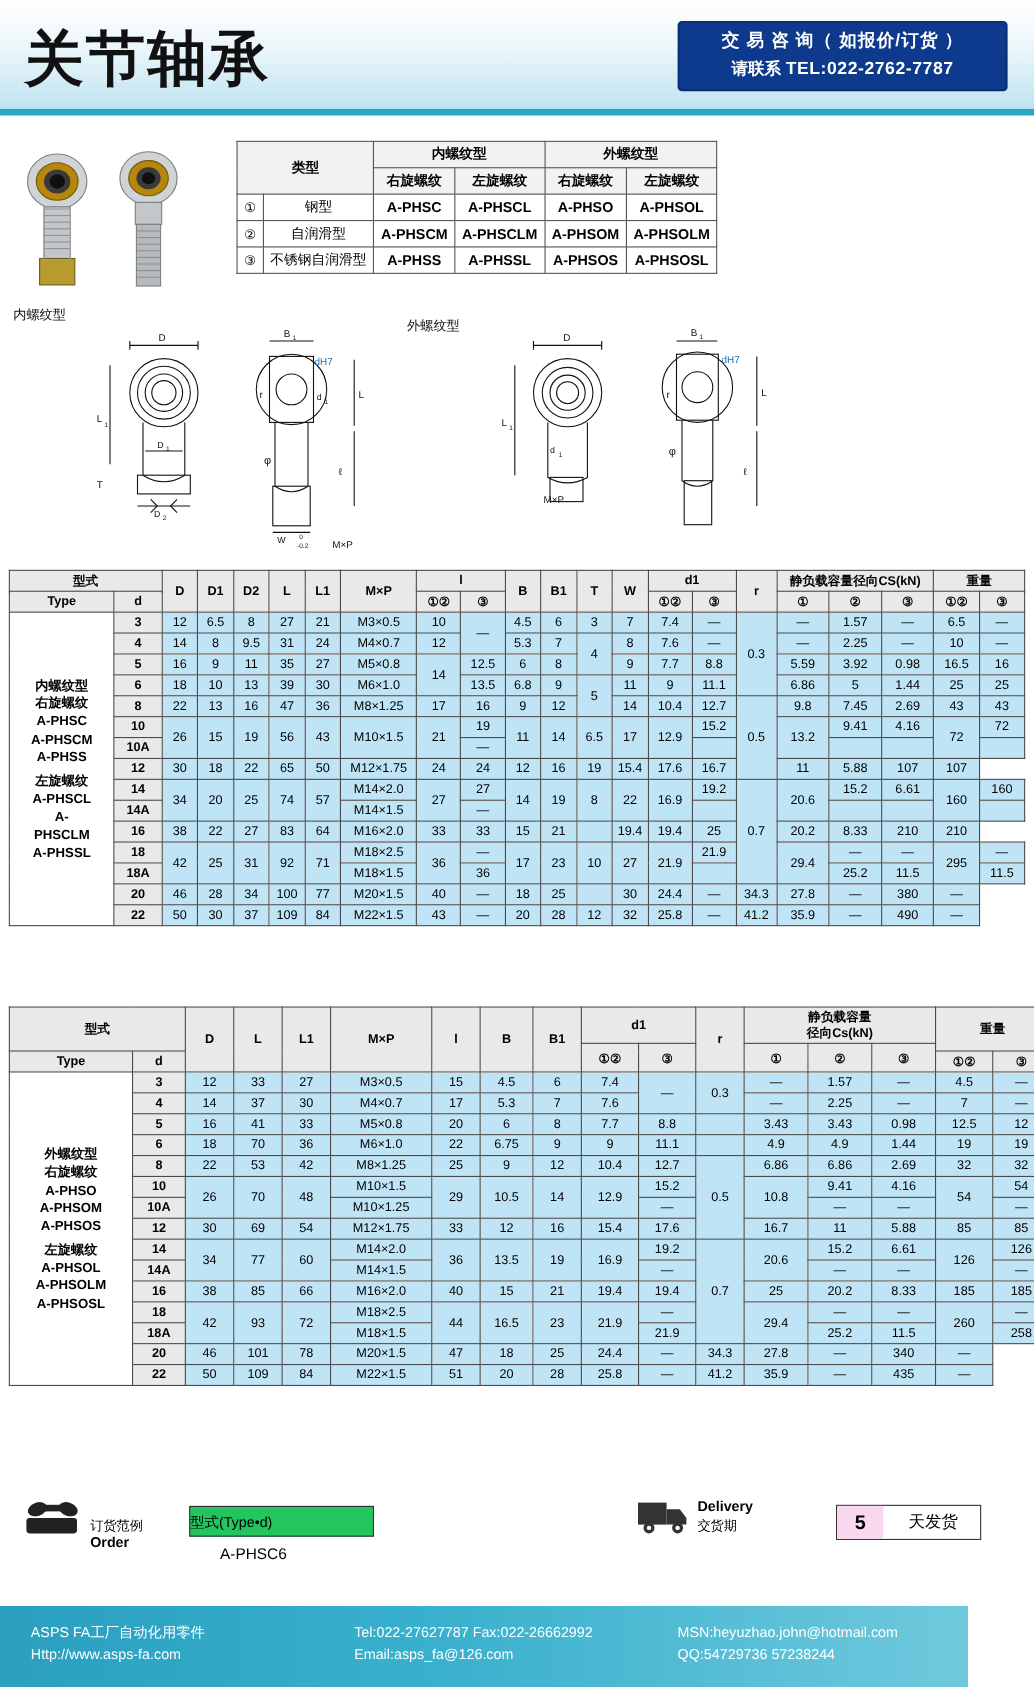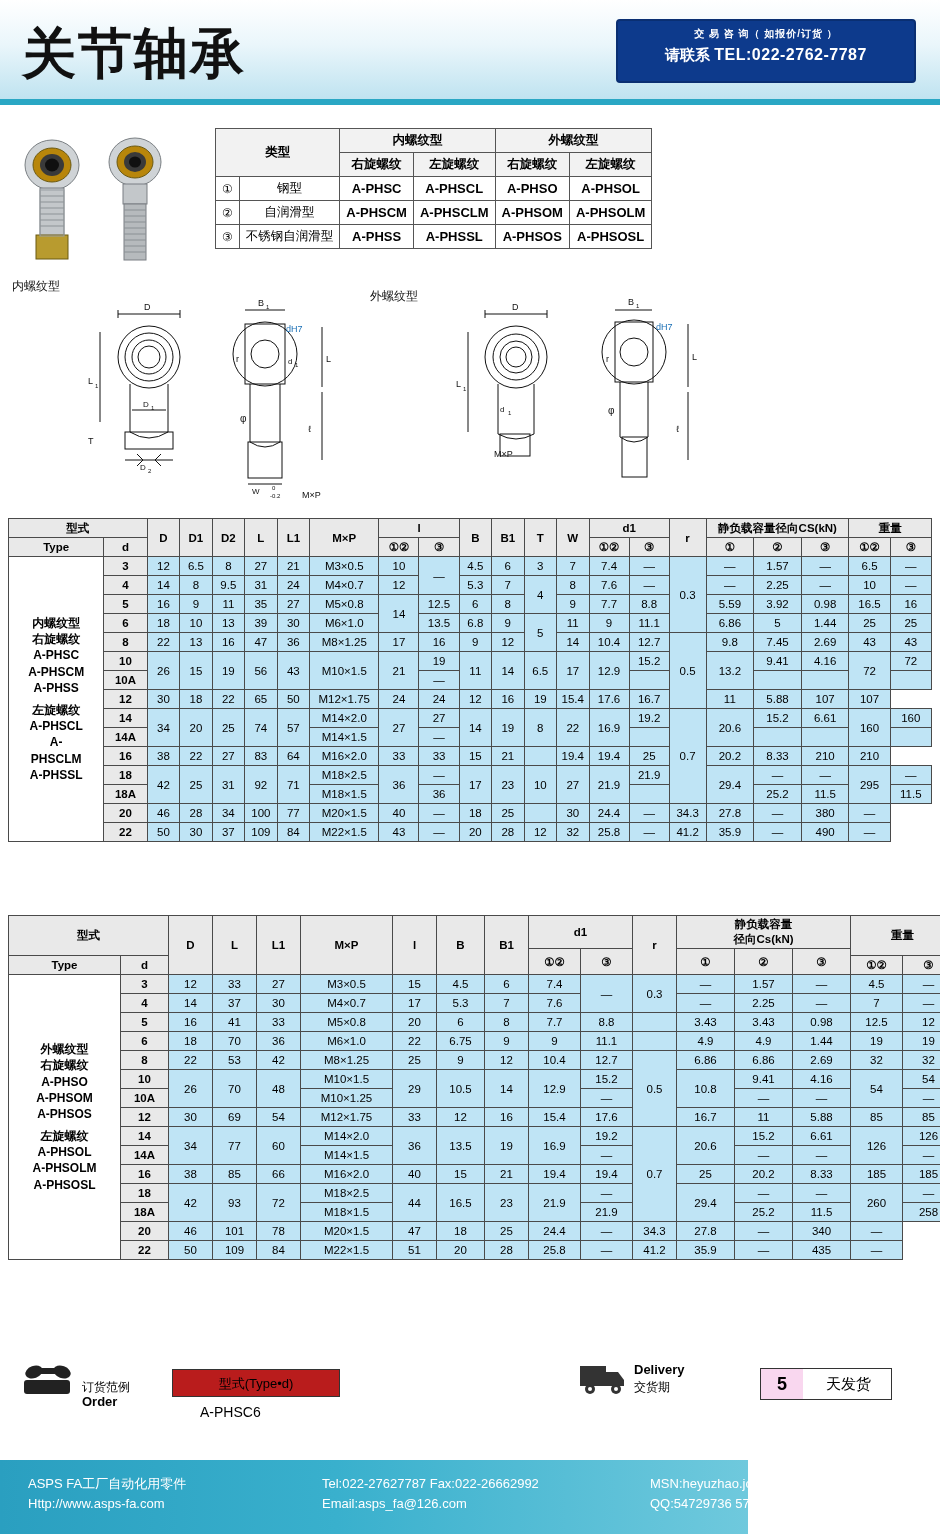--- a/index.html
+++ b/index.html
@@ -27,21 +27,21 @@
   .contact-box {
     position:absolute; right:24px; top:19px;
     width:300px; height:64px;
     background:#0d3a8c;
     border:2px solid #0a2f72;
     border-radius:4px;
     color:#fff;
     padding:6px 10px 0 10px;
     text-align:center;
   }
-  .contact-l1 { font-size:10px; font-weight:bold; letter-spacing:1px;}
+  .contact-l1 { font-size:16px; font-weight:bold; letter-spacing:1px;}
   .contact-l2 { font-size:15px; font-weight:bold; margin-top:5px;}
   .contact-l2 .tel { font-size:16px; letter-spacing:0.5px;}
 
   
   .type-table {
     position:absolute; left:215px; top:128px;
     border-collapse:collapse;
     font-size:12.5px;
   }
   .type-table td, .type-table th {
@@ -89,21 +89,21 @@
     line-height:1.35;
     text-align:center;
     padding:2px 3px;
   }
   .tbl1 { position:absolute; left:8px; top:518px; width:924px; }
   .tbl2 { position:absolute; left:8px; top:915px; width:924px; }
   .order-label { position:absolute; left:82px; top:1362px; font-size:13px; font-weight:bold;margin-top:32px;}
   .order-label2 { position:absolute; left:82px; top:1379px; font-size:12px;text-align:right;}
   .type-box {
     position:absolute; left:172px; top:1369px; width:168px; height:28px;
-    border:1px solid #333; background:#b91c1c; text-align:center;
+    border:1px solid #333; background:#22c55e; 
     font-size:13px; line-height:28px;
   }
   .type-example { position:absolute; left:200px; top:1404px; font-size:14px;}
   .delivery-label { position:absolute; left:634px; top:1362px; font-size:13px; font-weight:bold;}
   .delivery-label2 { position:absolute; left:634px; top:1379px; font-size:12px;}
   .delivery-box {
     position:absolute; left:760px; top:1368px; width:132px; height:32px;
     border:1px solid #333; background:#fff;
   }
   .delivery-num {
@@ -111,29 +111,29 @@
     background:#f9d7ef; color:#000; font-size:18px; font-weight:bold;
     text-align:center; line-height:30px;
   }
   .delivery-txt {
     position:absolute; left:806px; top:1369px; width:85px; height:30px;
     font-size:15px; text-align:center; line-height:30px;
   }
 
   
   .footer {
-    position:absolute; left:0; bottom:0; width:748px; height:74px;
+    position:absolute; left:0; bottom:0; width:880px; height:74px;
     background:linear-gradient(to right,#2a9fc0 0%,#39b0cd 45%,#6fc9dd 100%);
     color:#fff;
     text-decoration:underline;
   }
   .footer .col { position:absolute; top:14px; font-size:13px; line-height:20px;}
   .footer .c1 { left:28px; }
   .footer .c2 { left:322px; }
-  .footer .c3 { left:650px; }
+  .footer .c3 { left:616px; }
 </style>
 </head>
 <body>
 
 <div class="header">
   <div class="header-title">关节轴承</div>
   <div class="contact-box">
     <div class="contact-l1">交 易 咨 询（ 如报价/订货 ）</div>
     <div class="contact-l2">
       <span>请联系</span>

